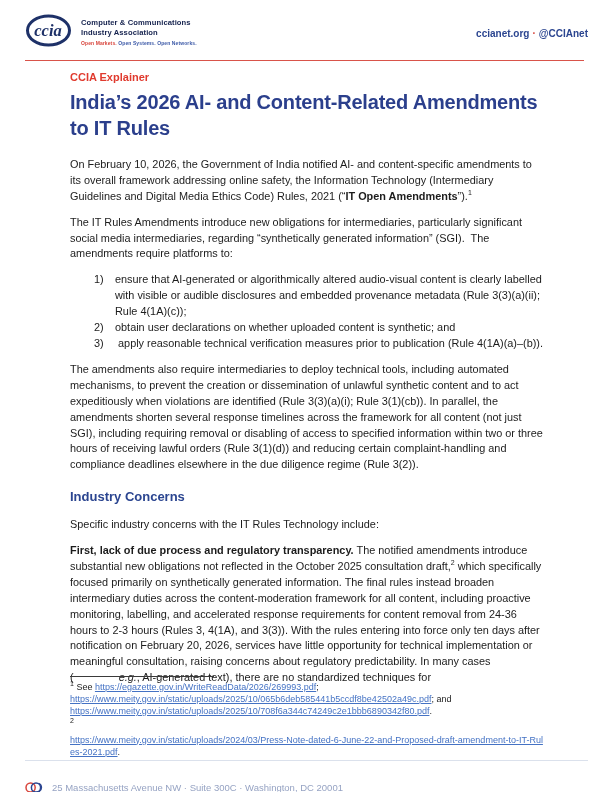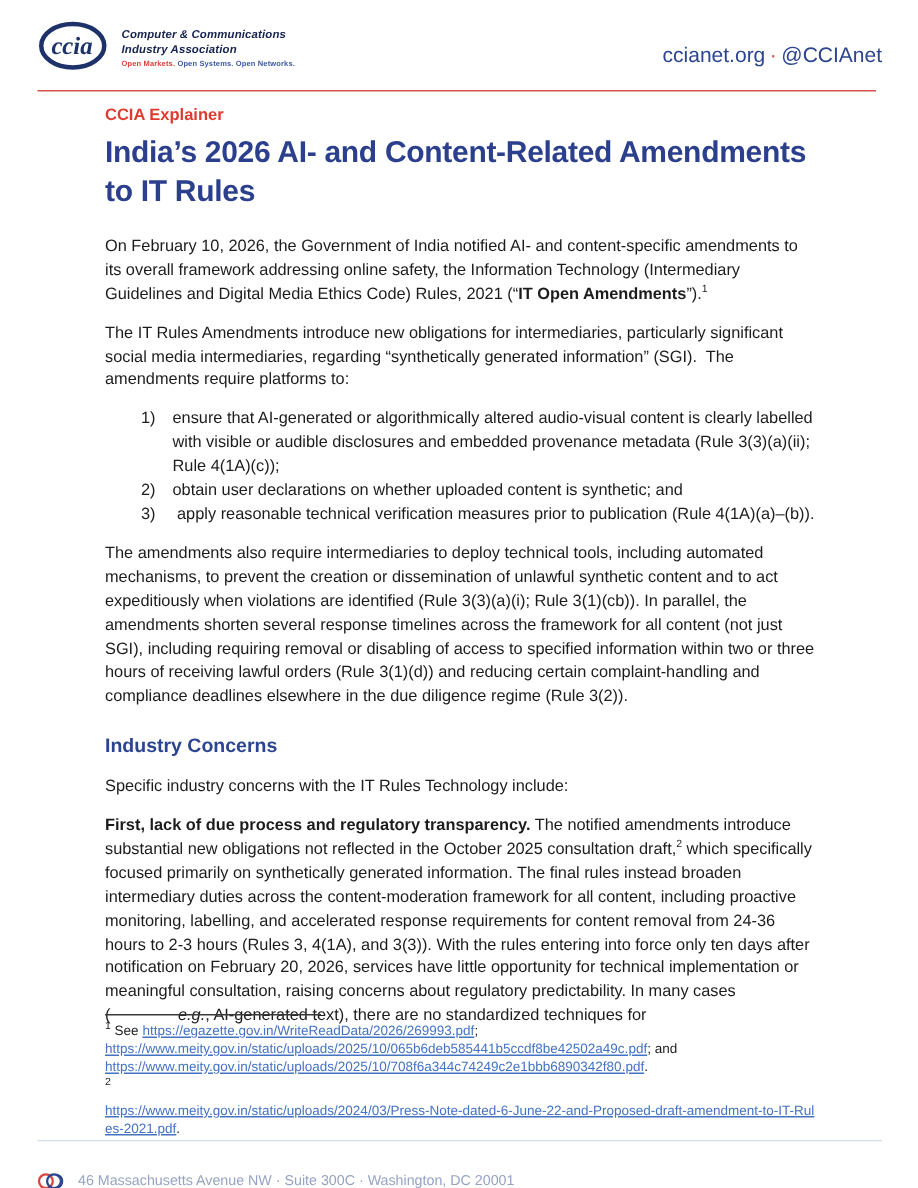--- a/index.html
+++ b/index.html
@@ -4,25 +4,25 @@
 <style>
   html,body{margin:0;padding:0;background:#e8e8e8;}
   .page{width:612px;height:792px;background:#ffffff;position:relative;overflow:hidden;
         font-family:"Liberation Sans",sans-serif;margin:0 auto;box-shadow:0 0 6px rgba(0,0,0,.25);}
 
   
   .letterhead{position:absolute;top:13px;left:25px;right:24px;display:flex;
               justify-content:space-between;align-items:flex-start;}
   .logo-block{display:flex;align-items:center;gap:9px;}
   .logo-text{padding-top:2px;}
-  .org-name{font-size:7.6px;font-weight:bold;color:#15224e;line-height:1.25;letter-spacing:.1px;font-style:italic;}
+  .org-name{font-size:7.6px;font-weight:bold;color:#15224e;line-height:1.25;letter-spacing:.1px;}
   .tagline{font-size:5px;font-weight:bold;margin-top:2.5px;letter-spacing:.1px;}
   .t-red{color:#d8453c;}
   .t-blue{color:#3d5aa8;}
-  .header-links{font-size:14px;font-weight:normal;color:#2b4590;margin-top:15px;margin-left:15px;}
+  .header-links{font-size:10px;font-weight:bold;color:#2b4590;margin-top:15px;margin-left:15px;}
   .header-links .sep{color:#d8453c;margin:0 3px;}
   .red-rule{position:absolute;top:60px;left:25px;right:28px;border-top:1.6px solid #d9534a;}
 
   
   .article{position:absolute;top:70px;left:70px;width:473px;color:#1c1c1c;
            font-size:10.9px;line-height:15.9px;}
   .eyebrow{color:#e03a2e;font-weight:bold;font-size:11px;margin:0 0 3px;}
   .title{color:#2b3f8c;font-size:20px;line-height:26px;font-weight:bold;
          margin:0 0 16px;letter-spacing:-.2px;}
   .article p{margin:0 0 10px;}
@@ -115,18 +115,18 @@
     <div class="fn fn-breakall"><a href="#" class="fnlink">https://www.meity.gov.in/static/uploads/2024/03/Press-Note-dated-6-June-22-and-Proposed-draft-amendment-to-IT-Rules-2021.pdf</a><span>.</span></div>
   </div>
 
   <div class="page-footer">
     <div class="footer-left">
       <svg width="21" height="13" viewBox="0 0 21 13">
         <circle cx="5.6" cy="6.5" r="4.6" fill="none" stroke="#d8453c" stroke-width="1.5"></circle>
         <circle cx="11" cy="6.5" r="4.6" fill="none" stroke="#2b4590" stroke-width="1.5"></circle>
         <path d="M 13.6 2.2 a 4.6 4.6 0 0 1 0 8.6" fill="none" stroke="#2b4590" stroke-width="1.2"></path>
       </svg>
-      <span>46 Massachusetts Avenue NW · Suite 300C · Washington, DC 20001</span>
+      <span>25 Massachusetts Avenue NW · Suite 300C · Washington, DC 20001</span>
     </div>
     <span class="page-num">pg.1</span>
   </div>
 
 </div>
 
 </body></html>

